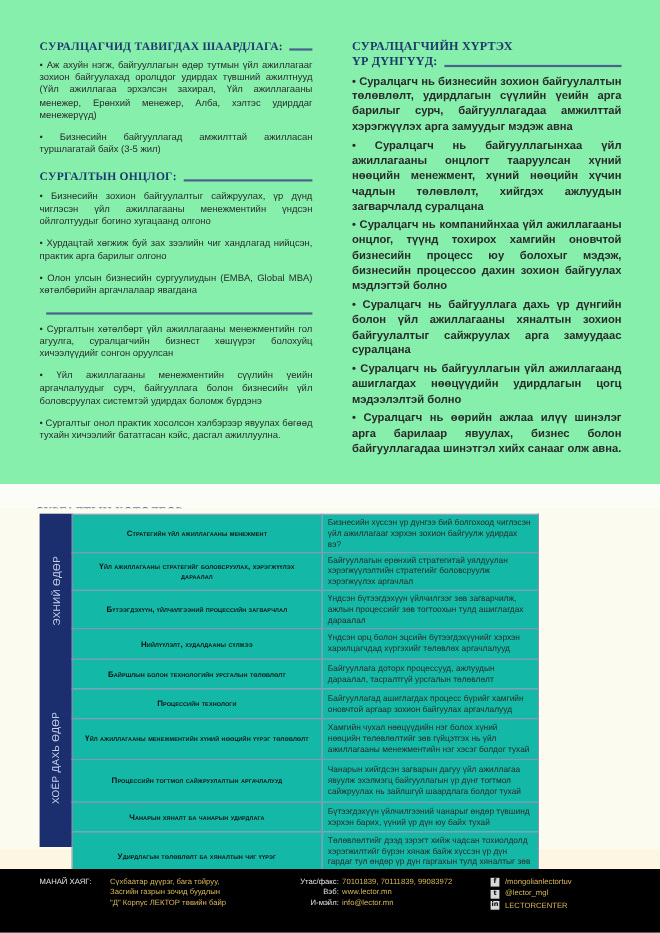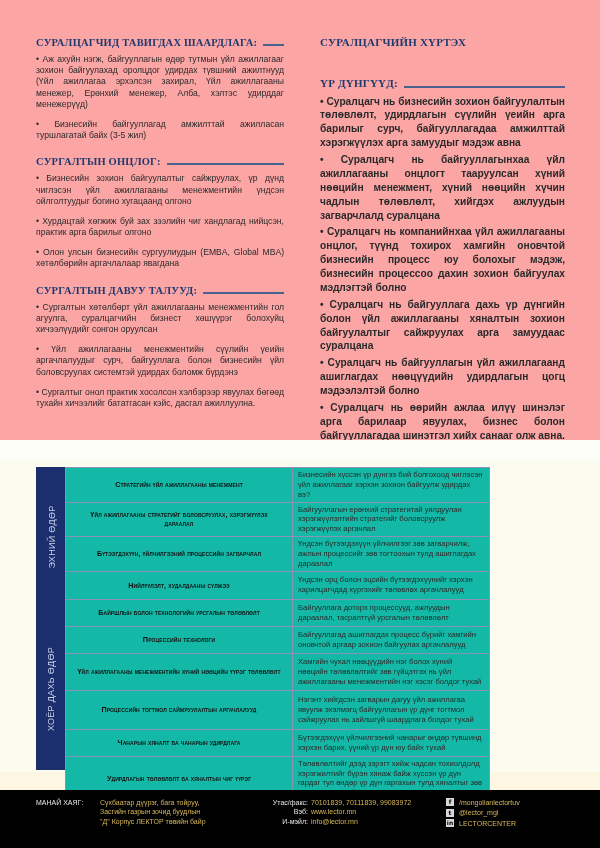--- a/index.html
+++ b/index.html
@@ -1,27 +1,27 @@
 <!DOCTYPE html>
 <html><head>
   <meta charset="utf-8">
   <style>
     * { box-sizing: border-box; margin: 0; padding: 0; }
     html, body { width: 600px; height: 848px; overflow: hidden; }
     body { background: #fdf6e3; font-family: "Liberation Sans", sans-serif; color: #222; position: relative; }
 
-    .top { position: absolute; left: 0; top: 0; width: 600px; height: 440px; background: #fca5a5; }
+    .top { position: absolute; left: 0; top: 0; width: 600px; height: 440px; background: #86efac; }
     .col-left { position: absolute; left: 36px; top: 36px; width: 248px; }
     .col-right { position: absolute; left: 320px; top: 36px; width: 245px; }
 
     .sec-title { font-family: "Liberation Serif", serif; font-weight: bold; color: #1f3a6e; font-size: 10.5px; letter-spacing: 0.2px; display: flex; align-items: flex-end; line-height: 1.25; }
     .sec-title .line { flex: 1; height: 0; border-bottom: 2px solid #4a6190; margin-left: 6px; margin-bottom: 3px; }
     .col-right .sec-title { font-size: 11px; }
     .sec-title.twoline { display: block; }
-    .sec-title.twoline .row2 { display: flex; align-items: flex-end; margin-top: 27px; }
+    .sec-title.twoline .row2 { display: flex; align-items: flex-end; }
 
     .bullets p { font-size: 8.6px; line-height: 1.3; text-align: justify; margin-top: 5px; color: #2a2a2a; }
     .bullets p + p { margin-top: 9px; }
     .col-left .sec { margin-bottom: 14px; }
     .col-left .sec-title { margin-bottom: 2px; }
     .col-right .bullets p { font-size: 10.2px; line-height: 1.36; margin-top: 4px; }
     .col-right .bullets p + p { margin-top: 3px; }
 
     .prog-title-band { position: absolute; left: 0; top: 440px; width: 600px; height: 22px; background: #fdfdf8; }
     .prog-title { position: absolute; left: 32px; top: 459px; width: 458px; }
@@ -69,21 +69,20 @@
           <span class="line"></span>
       </div>
       <div class="bullets">
         <p>• Бизнесийн зохион байгуулалтыг сайжруулах, үр дүнд чиглэсэн үйл ажиллагааны менежментийн үндсэн ойлголтуудыг богино хугацаанд олгоно</p>
         <p>• Хурдацтай хөгжиж буй зах зээлийн чиг хандлагад нийцсэн, практик арга барилыг олгоно</p>
         <p>• Олон улсын бизнесийн сургуулиудын (EMBA, Global MBA) хөтөлбөрийн аргачлалаар явагдана</p>
       </div>
     </div>
     <div class="sec">
       <div class="sec-title">
-        <span>СУРГАЛТЫН ДАВУУ ТАЛУУД:</span>
           <span class="line"></span>
       </div>
       <div class="bullets">
         <p>• Сургалтын хөтөлбөрт үйл ажиллагааны менежментийн гол агуулга, суралцагчийн бизнест хөшүүрэг болохуйц хичээлүүдийг сонгон оруулсан</p>
         <p>• Үйл ажиллагааны менежментийн сүүлийн үеийн аргачлалуудыг сурч, байгууллага болон бизнесийн үйл боловсруулах системтэй удирдах боломж бүрдэнэ</p>
         <p>• Сургалтыг онол практик хосолсон хэлбэрээр явуулах бөгөөд тухайн хичээлийг бататгасан кэйс, дасгал ажиллуулна.</p>
       </div>
     </div>
   </div>
 
@@ -143,21 +142,21 @@
     <tr style="height:27px">
         <td class="topic">Процессийн технологи</td>
         <td class="desc">Байгууллагад ашиглагдах процесс бүрийг хамгийн оновчтой аргаар зохион байгуулах аргачлалууд</td>
       </tr>
     <tr style="height:37px">
         <td class="topic">Үйл ажиллагааны менежментийн хүний нөөцийн үүрэг төлөвлөлт</td>
         <td class="desc">Хамгийн чухал нөөцүүдийн нэг болох хүний нөөцийн төлөвлөлтийг зөв гүйцэтгэх нь үйл ажиллагааны менежментийн нэг хэсэг болдог тухай</td>
       </tr>
     <tr style="height:39px">
         <td class="topic">Процессийн тогтмол сайжруулалтын аргачлалууд</td>
-        <td class="desc">Нэгэнт хийгдсэн загварын дагуу үйл ажиллагаа явуулж эхэлмэгц байгууллагын үр дүнг тогтмол сайжруулах нь зайлшгүй шаардлага болдог тухай</td>
+        <td class="desc">Чанарын хийгдсэн загварын дагуу үйл ажиллагаа явуулж эхэлмэгц байгууллагын үр дүнг тогтмол сайжруулах нь зайлшгүй шаардлага болдог тухай</td>
       </tr>
     <tr style="height:27px">
         <td class="topic">Чанарын хяналт ба чанарын удирдлага</td>
         <td class="desc">Бүтээгдэхүүн үйлчилгээний чанарыг өндөр түвшинд хэрхэн барих, үүний үр дүн юу байх тухай</td>
       </tr>
     <tr style="height:38px">
         <td class="topic">Удирдлагын төлөвлөлт ба хяналтын чиг үүрэг</td>
         <td class="desc">Төлөвлөлтийг дээд зэрэгт хийж чадсан тохиолдолд хэрэгжилтийг бүрэн хянаж байж хүссэн үр дүн гардаг тул өндөр үр дүн гаргахын тулд хяналтыг зөв хослуулах тухай</td>
       </tr>
   </tbody>

